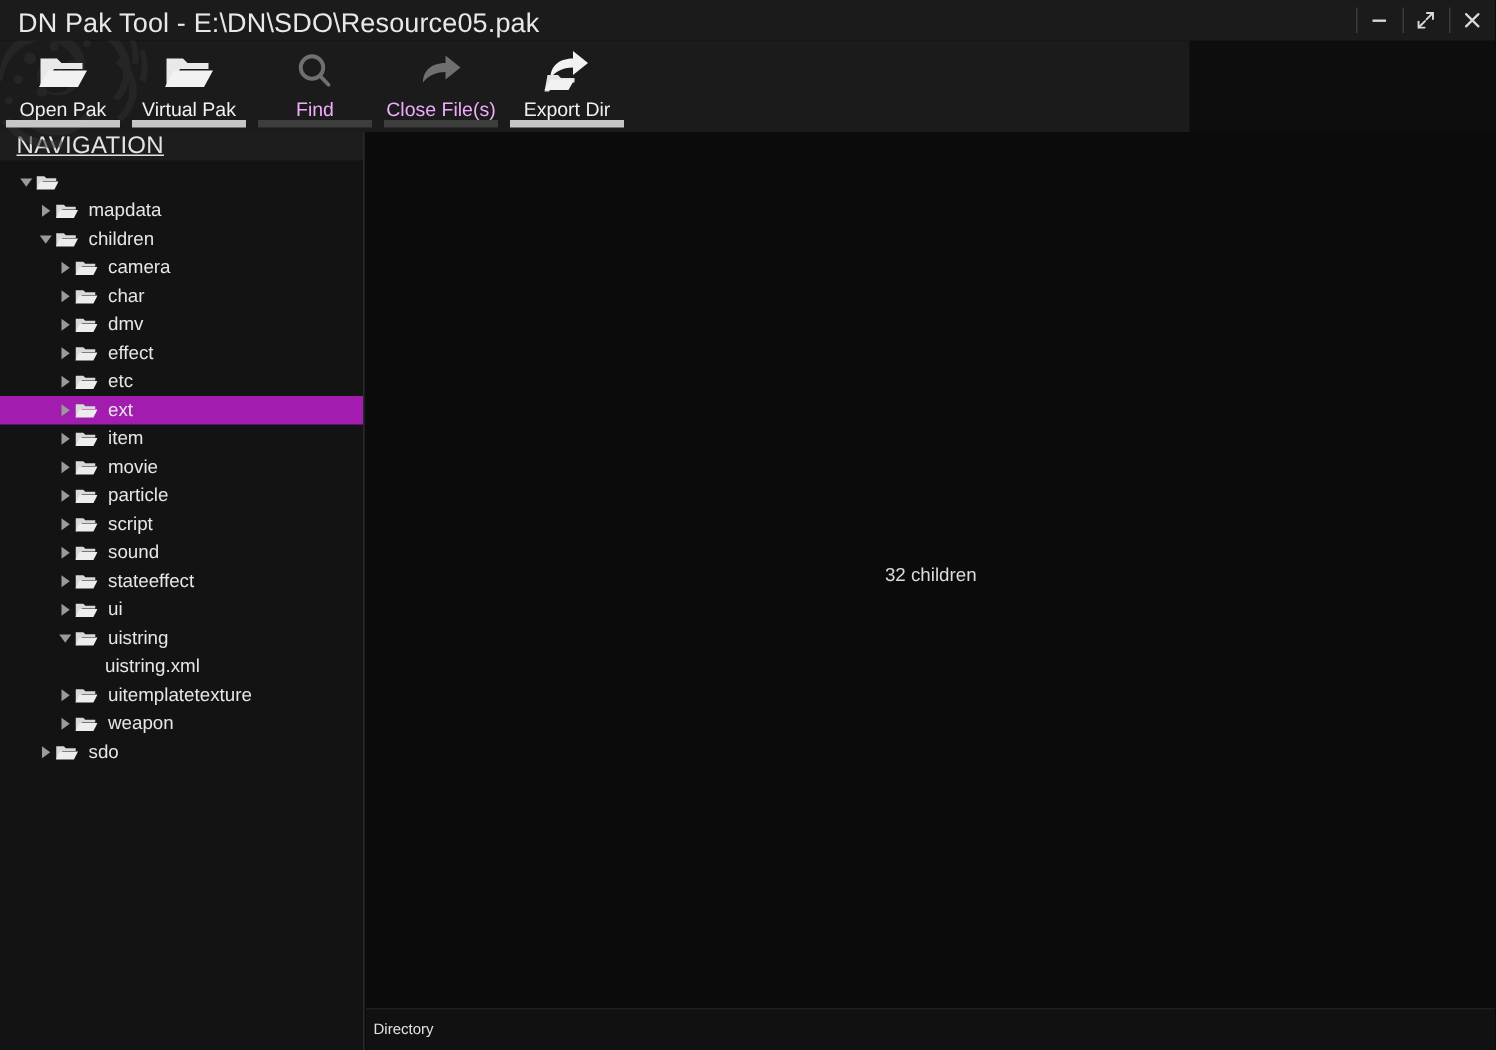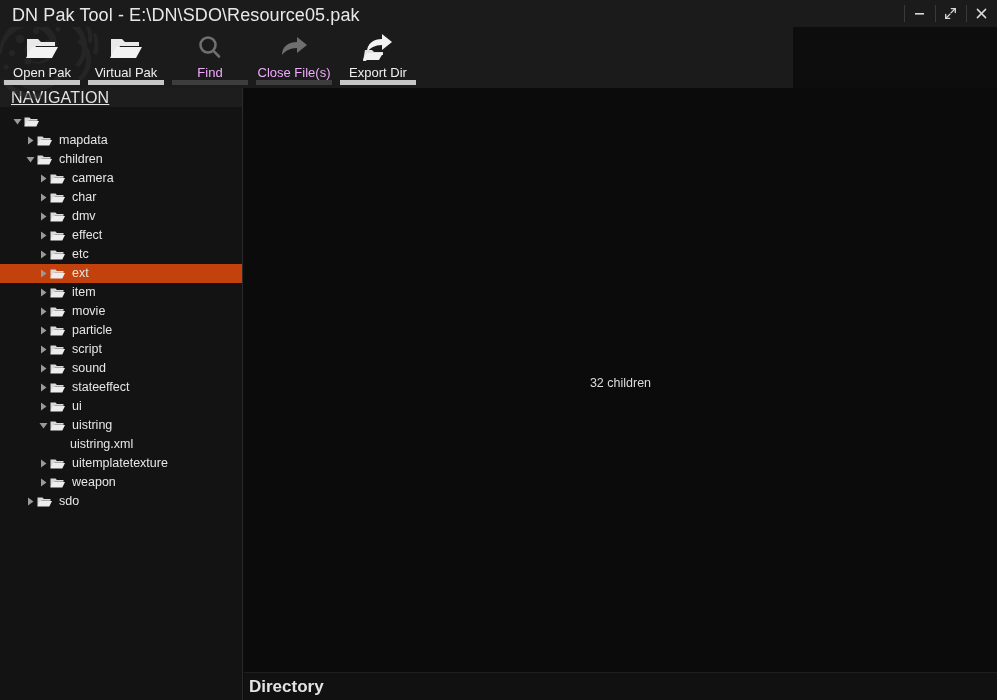--- a/index.html
+++ b/index.html
@@ -165,21 +165,21 @@
     padding-top: 5px;
   }
   .tree-row {
     height: 19px;
     display: flex;
     align-items: center;
     white-space: nowrap;
     cursor: default;
     position: relative;
   }
-  .tree-row.selected { background: #c2410c; }
+  .tree-row.selected { background: #a21caf; }
   .twisty {
     width: 13px;
     min-width: 13px;
     height: 19px;
     display: flex;
     align-items: center;
     justify-content: center;
   }
   .twisty svg { display: block; }
   .folder-ico {
@@ -224,23 +224,22 @@
     width: 753px;
     height: 28px;
     background: #111111;
     border-top: 1px solid #1f1f1f;
     display: flex;
     align-items: center;
     padding-left: 5px;
     z-index: 6;
   }
   .statusbar span {
-    font-size: 17px;
+    font-size: 10px;
     color: #e3e3e3;
-    font-weight: bold;
   }
 </style>
 </head>
 <body>
 
 <div id="app">
 
   <div class="titlebar">
     <div class="title-text">DN Pak Tool - E:\DN\SDO\Resource05.pak</div>
 

